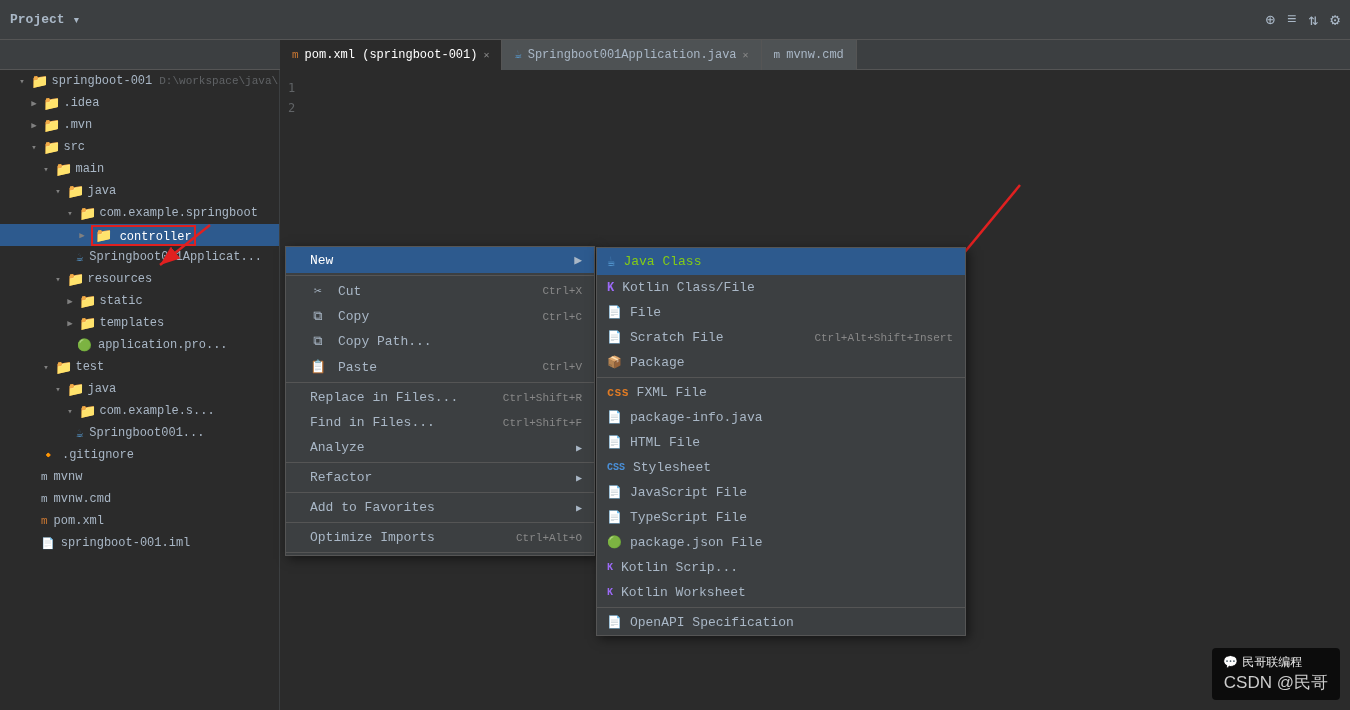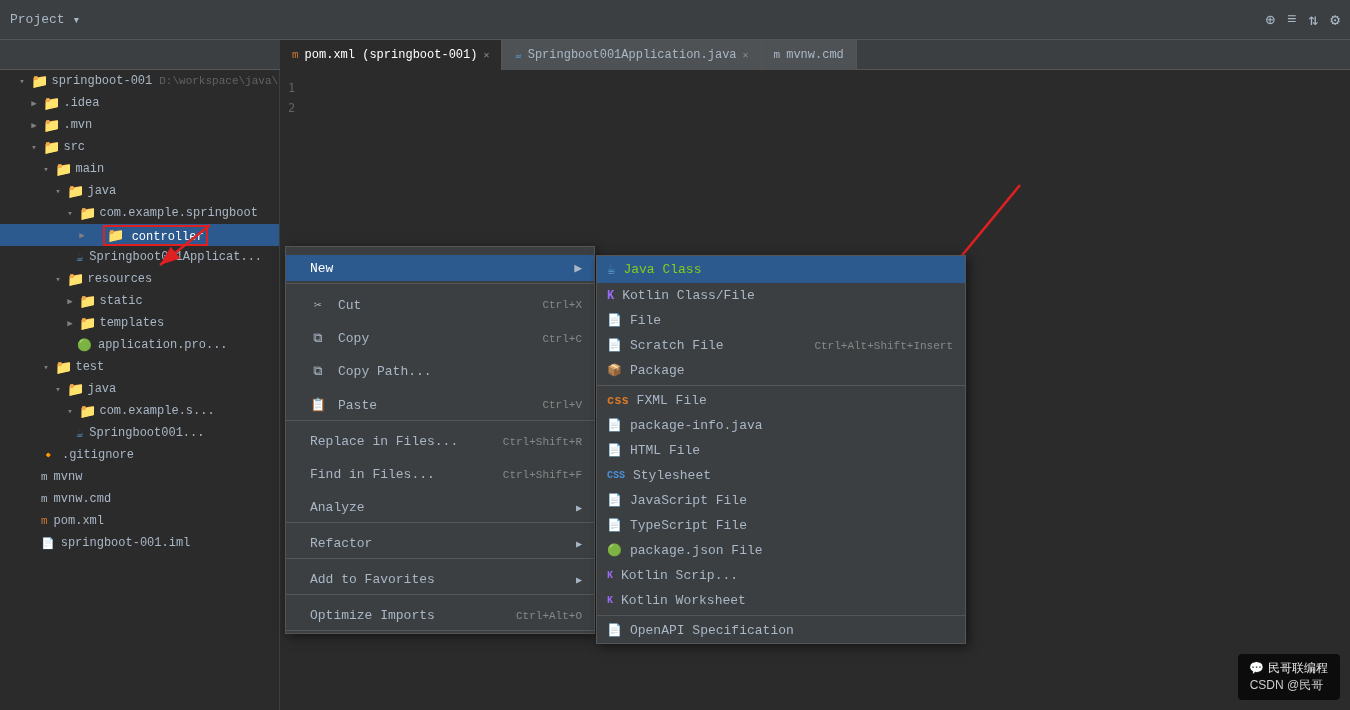--- a/index.html
+++ b/index.html
@@ -144,21 +144,20 @@
       font-size: 13px;
     }
     .context-menu-item {
       padding: 5px 12px 5px 24px;
       cursor: pointer;
       display: flex;
       justify-content: space-between;
       align-items: center;
       gap: 8px;
       white-space: nowrap;
-      margin-top: 8px;
     }
     .context-menu-item.highlighted { background: #2d5a8e; color: #fff; }
     .context-menu-item .shortcut {
       color: #888;
       font-size: 11px;
       margin-left: auto;
     }
     .context-menu-item .arrow {
       color: #a9b7c6;
       font-size: 10px;
@@ -221,21 +220,21 @@
       border-radius: 4px;
       color: #e8e8e8;
       font-size: 12px;
       font-family: sans-serif;
     }
   </style>
 </head>
 <body>
 
 <div class="top-bar">
-  <span style="font-weight:normal; color:#a9b7c6;">Project</span>
+  <span style="font-weight:bold; color:#a9b7c6;">Project</span>
   <span style="color:#a9b7c6;">▾</span>
   <div class="top-bar-icons">
     <span class="top-bar-icon">⊕</span>
     <span class="top-bar-icon">≡</span>
     <span class="top-bar-icon">⇅</span>
     <span class="top-bar-icon">⚙</span>
   </div>
 </div>
 
 <div class="tab-bar">
@@ -297,21 +296,21 @@
     </div>
 
     <div class="tree-item indent-5">
       <span class="tree-arrow">▾</span>
       <span class="folder-icon">📁</span>
       <span>com.example.springboot</span>
     </div>
 
     <div class="tree-item indent-6 highlighted">
       <span class="tree-arrow">▶</span>
-      <span style="display:inline-block; border: 2px solid #e02020; padding:0 2px;margin-left:12px;">
+      <span style="display:inline-block; border: 2px solid #e02020; padding:0 2px;">
         <span class="folder-icon">📁</span>
         <span style="color:#fff;">controller</span>
       </span>
     </div>
 
     <div class="tree-item indent-6">
       <span style="color:#59a0d9; font-size:12px; margin-right:3px;">☕</span>
       <span>Springboot001Applicat...</span>
     </div>
 
@@ -574,14 +573,14 @@
       <polygon points="8 0, 0 3, 8 6" fill="#e02020"></polygon>
     </marker>
   </defs>
   <path d="M 120 10 L 50 95" stroke="#e02020" stroke-width="2.5" fill="none" marker-end="url(#arrowhead2)"></path>
 </svg>
 
 <div class="watermark">
   <span>💬</span>
   <span>民哥联编程</span>
   <br>
-  <span style="font-size:12px; color:#ccc;">CSDN @民哥</span>
+  <span style="font-size:17px; color:#ccc;">CSDN @民哥</span>
 </div>
 
 </body></html>

